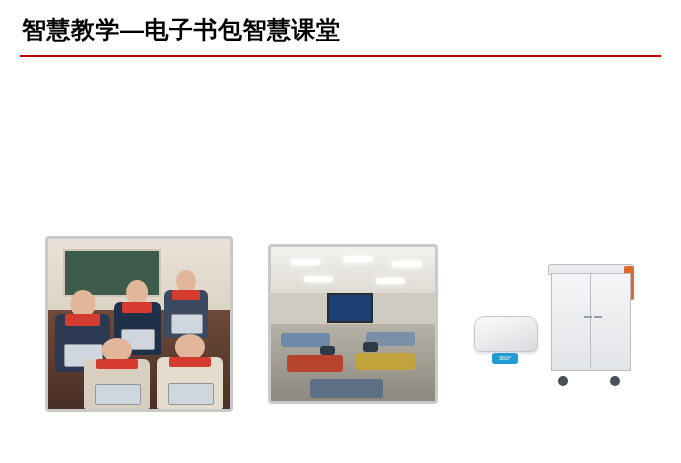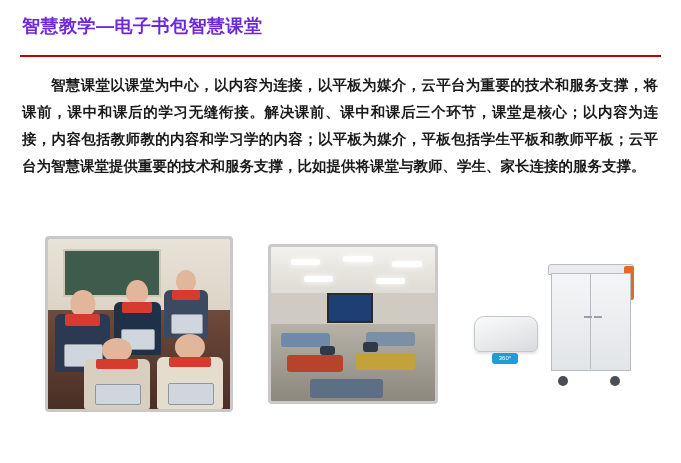--- a/index.html
+++ b/index.html
@@ -18,23 +18,23 @@
     position: relative;
     width: 681px;
     height: 463px;
     box-sizing: border-box;
     background: #ffffff;
   }
   .title {
     position: absolute;
     left: 22px;
     top: 14px;
-    font-size: 18px;
+    font-size: 24px;
     font-weight: bold;
-    color: #6d28d9;
+    color: #000000;
     letter-spacing: 0.5px;
     white-space: nowrap;
   }
   .title-underline {
     position: absolute;
     left: 20px;
     top: 55px;
     width: 641px;
     height: 2px;
     background: #c00000;
@@ -186,21 +186,20 @@
   }
 </style>
 </head>
 <body>
 
 <div class="slide">
 
   <div class="title">智慧教学—电子书包智慧课堂</div>
   <div class="title-underline"></div>
 
-  <div class="body-text">智慧课堂以课堂为中心，以内容为连接，以平板为媒介，云平台为重要的技术和服务支撑，将课前，课中和课后的学习无缝衔接。解决课前、课中和课后三个环节，课堂是核心；以内容为连接，内容包括教师教的内容和学习学的内容；以平板为媒介，平板包括学生平板和教师平板；云平台为智慧课堂提供重要的技术和服务支撑，比如提供将课堂与教师、学生、家长连接的服务支撑。</div>
 
   <div class="photos">
 
     <div class="photo photo-1">
       <div class="p1-wall"></div>
       <div class="p1-board"></div>
       <div class="p1-floor"></div>
 
       <div class="kid" style="left:4%; top:30%; width:30%; height:48%;">
         <div class="head"></div>

